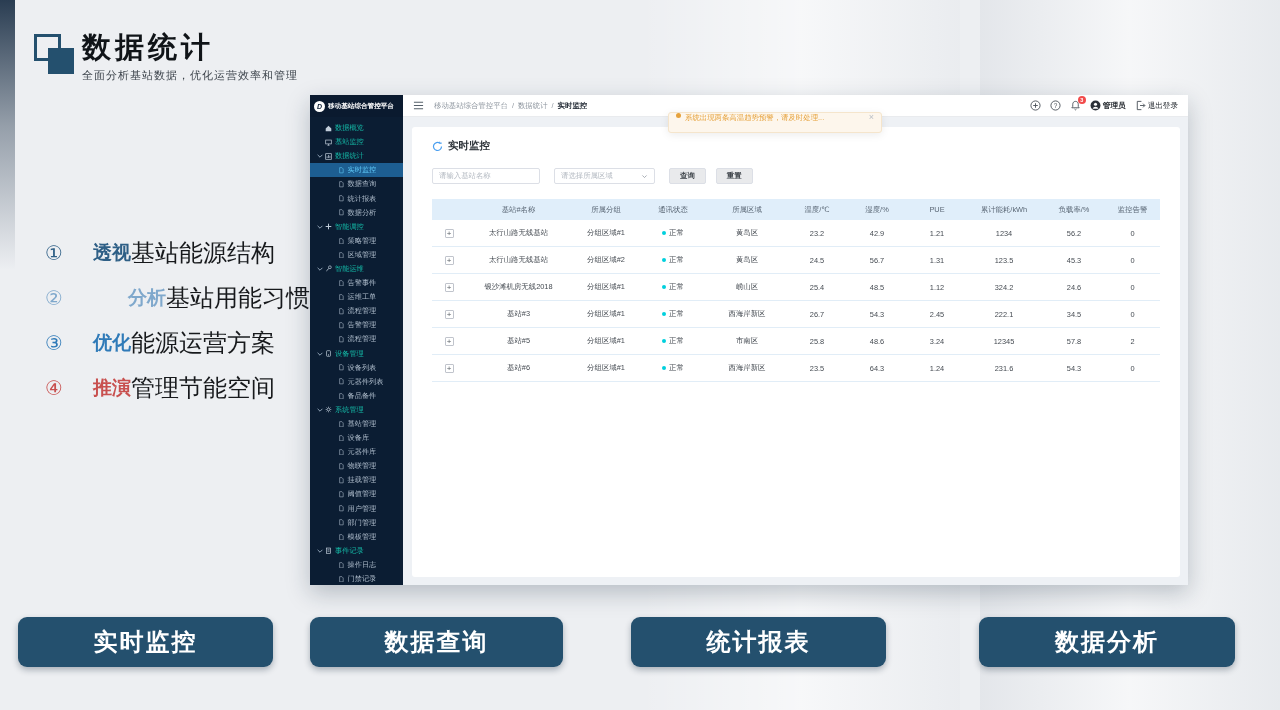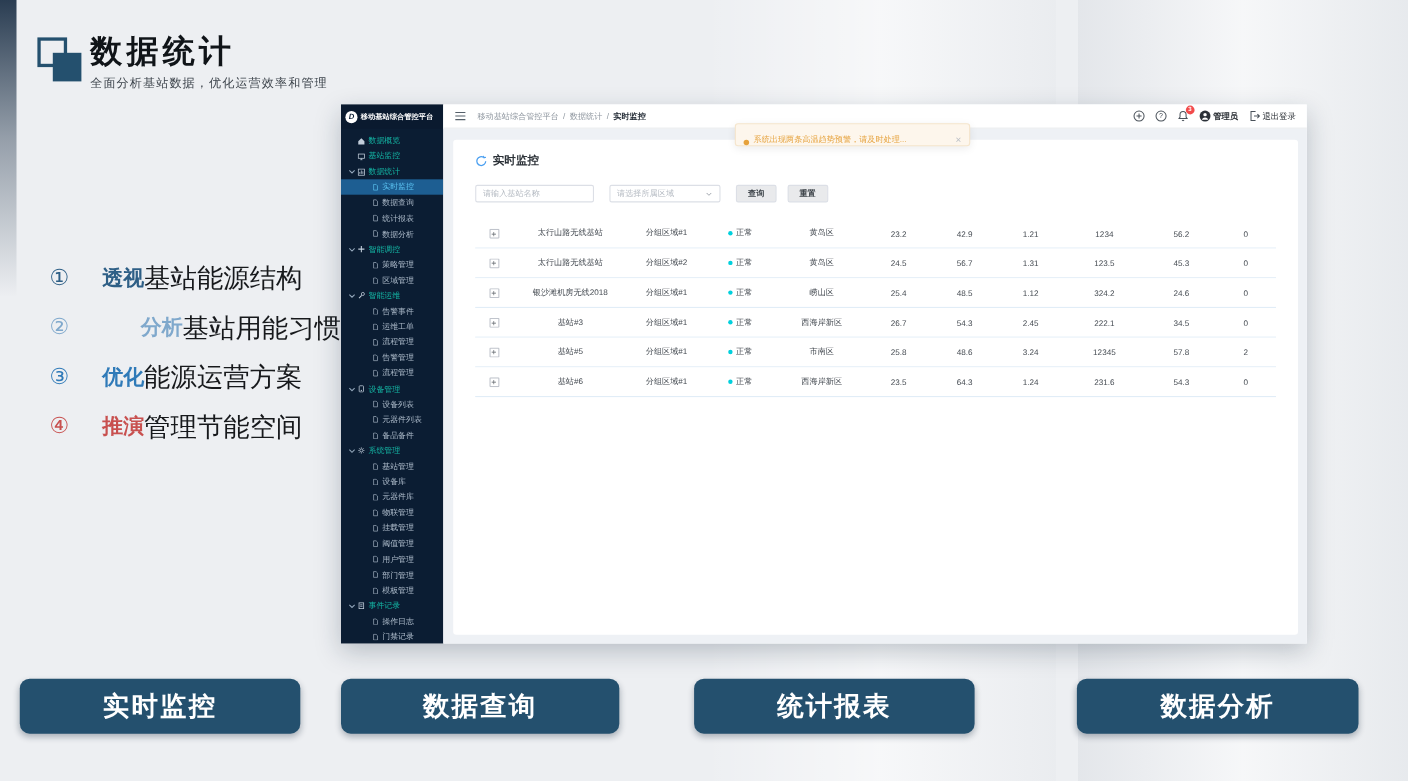--- a/index.html
+++ b/index.html
@@ -96,21 +96,21 @@
   .c0{width:34px;} .c1{width:105px;} .c2{width:70px;} .c3{width:64px;} .c4{width:84px;}
   .c5{width:56px;} .c6{width:64px;} .c7{width:56px;} .c8{width:78px;} .c9{width:62px;} .c10{flex:1;}
   .expand { display:inline-block; width:9px; height:9px; border:1px solid #c0c4cc; border-radius:1px;
     color:#5a6066; font-size:8px; line-height:7px; text-align:center; cursor:pointer; background:#fff; }
   .status { display:inline-flex; align-items:center; gap:3px; }
   .status .dot { width:4px; height:4px; border-radius:50%; }
 
   
   .toast { position:absolute; left:358px; top:17px; width:214px; height:21px; z-index:9;
     background:#fdf6ec; border:1px solid #f5e5cc; border-radius:3px; box-shadow:0 2px 8px rgba(0,0,0,.08);
-    display:flex; align-items:flex-end; padding:0 7px; font-size:7.4px; color:#e6a23c; }
+    display:flex; align-items:flex-start; padding:0 7px; font-size:7.4px; color:#e6a23c; }
   .toast .t-dot { width:5px; height:5px; border-radius:50%; background:#e6a23c; margin-right:4px; flex-shrink:0; }
   .toast .t-close { margin-left:auto; color:#b9bec5; font-size:9px; cursor:pointer; line-height:1; }
 
   
   .bottom-btn { position:absolute; top:617px; height:50px; background:#24506e; border-radius:9px;
     color:#fff; font-size:24px; font-weight:bold; letter-spacing:2px;
     display:flex; align-items:center; justify-content:center; cursor:pointer;
     box-shadow:0 3px 6px rgba(10,30,50,.3); }
   .bb-0 { left:18px;  width:255px; }
   .bb-1 { left:310px; width:253px; }
@@ -545,20 +545,33 @@
             <span class="chev">
               <svg class="svg-i" viewBox="0 0 10 10">
                   <path d="M2 3.5l3 3 3-3" fill="none" stroke="currentColor" stroke-width="1.2"></path>
                 </svg>
             </span>
           </div>
           <button class="f-btn">查询</button>
           <button class="f-btn reset">重置</button>
         </div>
         <div class="table">
+          <div class="thead" id="thead">
+              <div class="td c0"></div>
+              <div class="td c1">基站#名称</div>
+              <div class="td c2">所属分组</div>
+              <div class="td c3">通讯状态</div>
+              <div class="td c4">所属区域</div>
+              <div class="td c5">温度/℃</div>
+              <div class="td c6">湿度/%</div>
+              <div class="td c7">PUE</div>
+              <div class="td c8">累计能耗/kWh</div>
+              <div class="td c9">负载率/%</div>
+              <div class="td c10">监控告警</div>
+            </div>
           <div id="tbody">
               <div class="tr">
     <div class="td c0"><span class="expand">+</span></div>
     <div class="td c1">太行山路无线基站</div>
     <div class="td c2">分组区域#1</div>
     <div class="td c3"><span class="status">
                     <span class="dot" style="background: rgb(0, 208, 221);"></span>
                     <span class="st-txt">正常</span>
                   </span></div>
     <div class="td c4">黄岛区</div>

